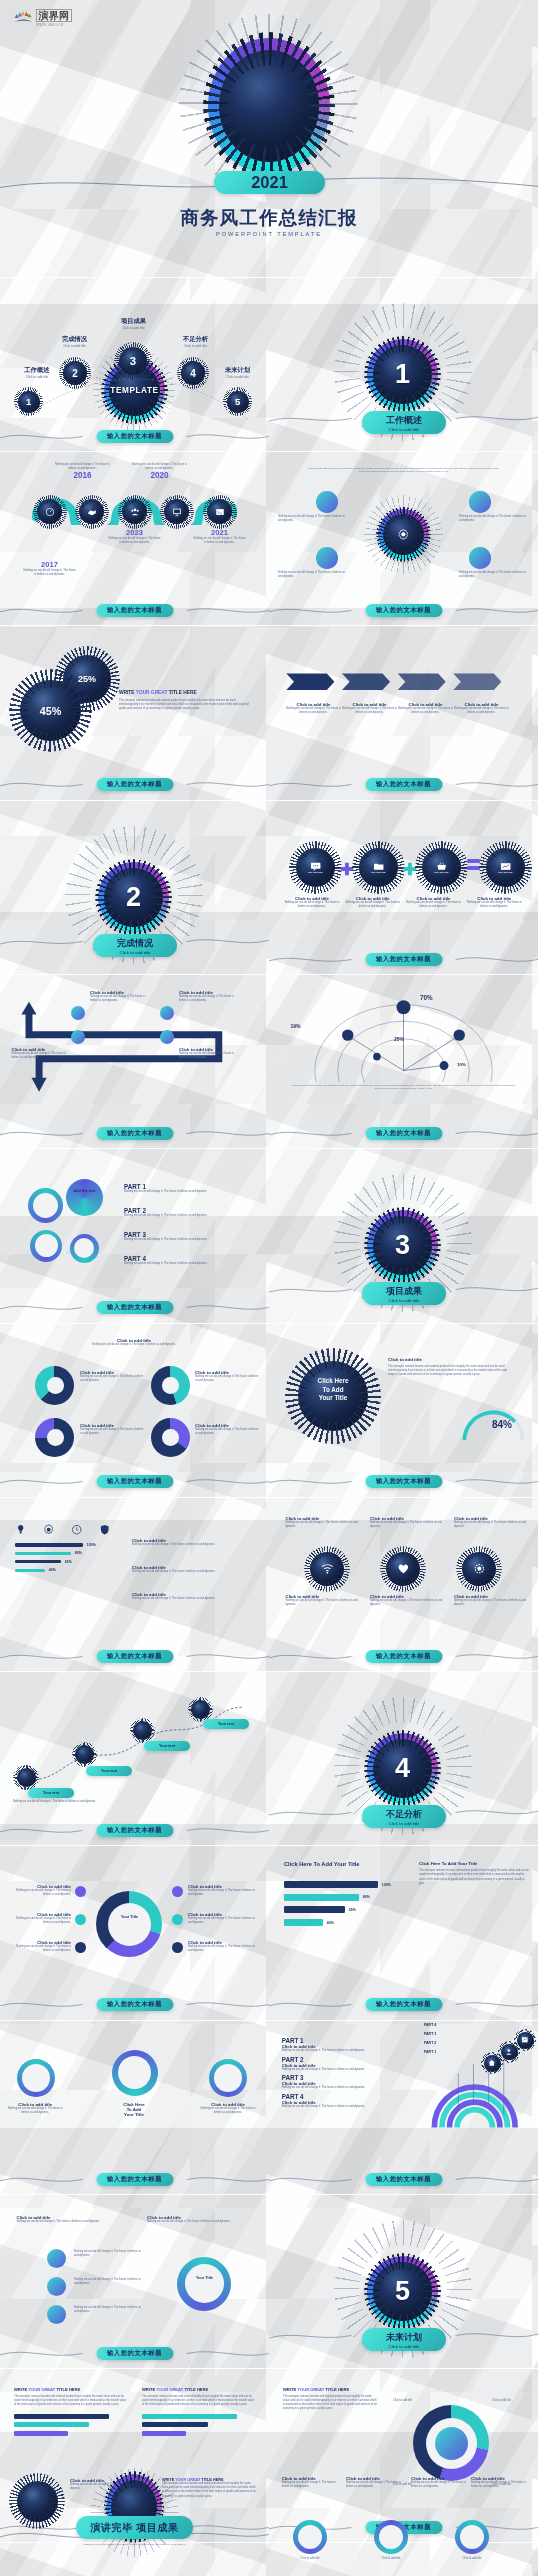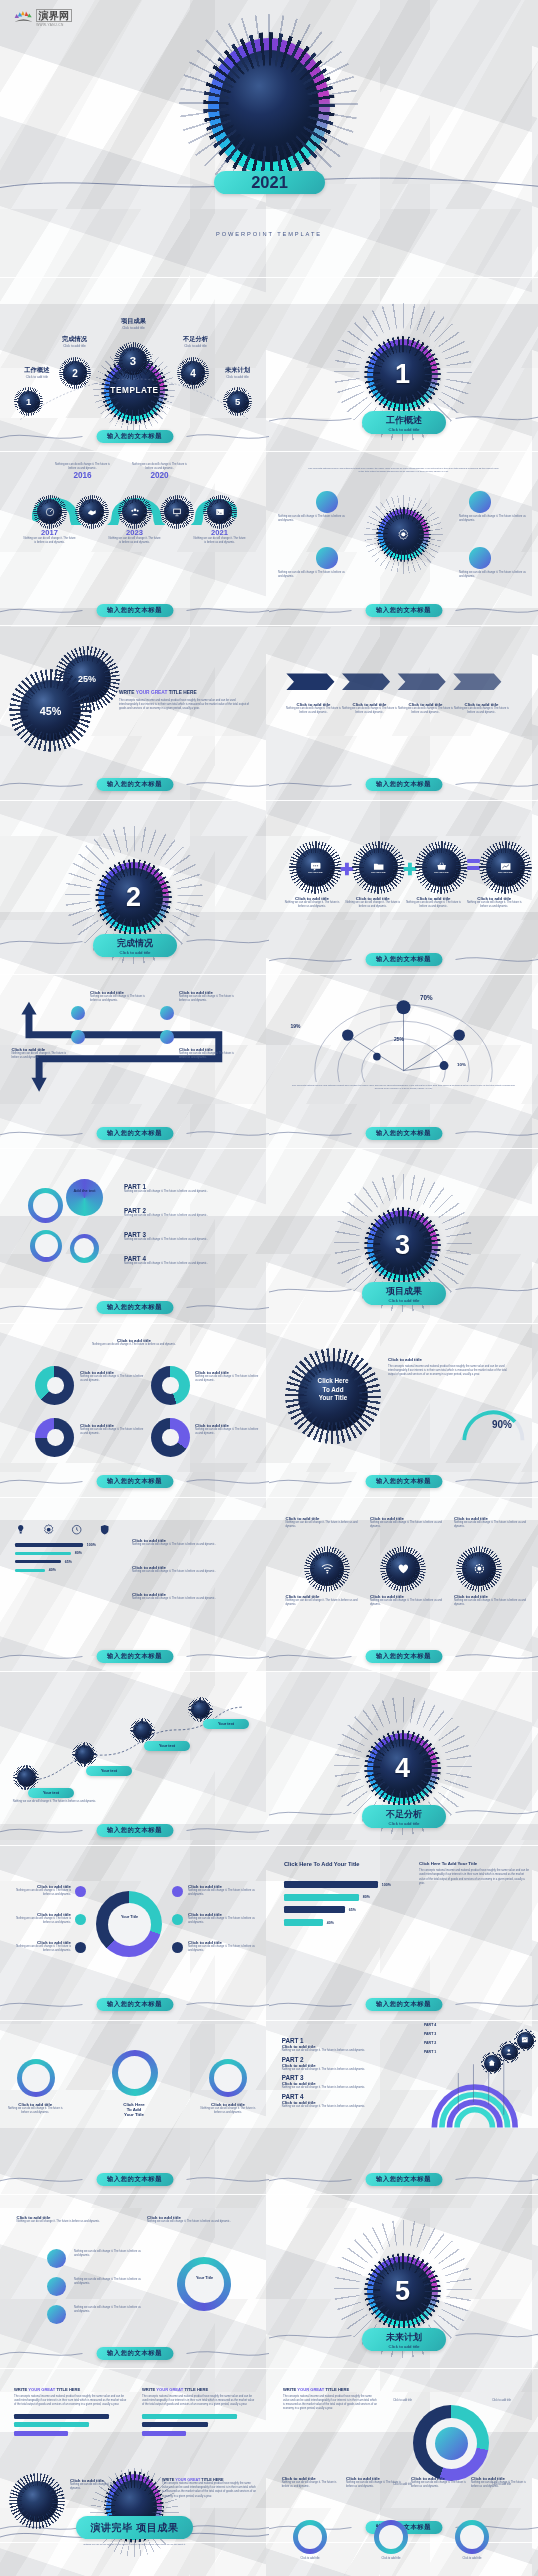--- a/index.html
+++ b/index.html
@@ -124,20 +124,21 @@
   <div class="gearnet" style="left:179px;top:14px;width:179px;height:179px;"></div>
   <div class="globe" style="left:208px;top:38px;width:122px;height:136px;border-radius:50%/50%;">
     <div class="core"></div>
   </div>
   <svg class="wave" style="top:170px;height:25px;" viewBox="0 0 849 40" preserveAspectRatio="none">
     <path d="M0 28 C 120 8, 250 36, 380 24 S 640 6, 849 26" fill="none" stroke="#4a5a86" stroke-width="1"></path>
   </svg>
   <div class="pill" style="left:214px;top:171px;width:111px;height:23.4px;position:absolute;">
     <span class="pill-main" style="font-size:16.5px;">2021</span>
   </div>
+  <div style="position:absolute;left:0;top:205px;width:538px;text-align:center;font-size:18.4px;font-weight:bold;color:#1e3264;letter-spacing:1.3px;">商务风工作总结汇报</div>
   <div style="position:absolute;left:0;top:231px;width:538px;text-align:center;font-size:5.7px;color:#47598a;letter-spacing:1.9px;">POWERPOINT TEMPLATE</div>
 </div>
 <div class="sep" style="top:277px;"></div>
 
 <div class="slide" style="left:0;top:279px;width:269px;height:172px;">
   <div class="gearnet" style="left:93px;top:70px;width:82px;height:82px;"></div>
   <div class="globe" style="left:104px;top:81px;width:61px;height:61px;">
     <div class="core"></div>
     <div class="num" style="font-size:8.2px;letter-spacing:0.6px;">TEMPLATE</div>
   </div>
@@ -270,21 +271,21 @@
   <div class="ball" style="left:207px;top:46px;width:25px;height:25px;">
     <span>
         <svg width="10" height="10" viewBox="0 0 24 24">
           <rect x="3" y="5" width="18" height="14" fill="#fff"></rect>
           <path d="M6 10 L9 12.5 L6 15 M11 15 L16 15" stroke="#1b2a52" stroke-width="1.4" fill="none"></path>
         </svg>
       </span>
   </div>
 
   <div style="position:absolute;left:23px;top:75px;width:53px;text-align:center;">
-    <div style="font-size:7.6px;font-weight:bold;color:#5a58d8;">2017</div>
+    <div style="font-size:7.6px;font-weight:bold;color:#5a58d8;margin-top:32px;">2017</div>
     <div class="tiny">Nothing we can do will change it. The future is before us and dynamic.</div>
   </div>
   <div style="position:absolute;left:108px;top:75px;width:53px;text-align:center;">
     <div style="font-size:7.6px;font-weight:bold;color:#5a58d8;">2023</div>
     <div class="tiny">Nothing we can do will change it. The future is before us and dynamic.</div>
   </div>
   <div style="position:absolute;left:193px;top:75px;width:53px;text-align:center;">
     <div style="font-size:7.6px;font-weight:bold;color:#5a58d8;">2021</div>
     <div class="tiny">Nothing we can do will change it. The future is before us and dynamic.</div>
   </div>
@@ -628,21 +629,21 @@
   <div class="ball" style="left:29px;top:37px;width:70px;height:70px;"></div>
   <div style="position:absolute;left:37px;top:53px;width:54px;text-align:center;color:#fff;font-weight:bold;font-size:6.3px;line-height:1.35;">
     <div>Click Here</div>
     <div>To Add</div>
     <div>Your Title</div>
   </div>
   <div style="position:absolute;left:119px;top:33px;width:127px;">
     <div class="cta-title">Click to add title</div>
     <div class="tiny" style="margin-top:2.5px;">The concepts national income and national product have roughly the same value and can be used interchangeably if our interest is in their sum total which is measured as the market value of the total output of goods and services of an economy in a given period, usually a year.</div>
   </div>
-  <div style="position:absolute;left:223px;top:95px;font-size:10px;font-weight:bold;color:#1e3264;">90%</div>
+  <div style="position:absolute;left:223px;top:95px;font-size:10px;font-weight:bold;color:#1e3264;">84%</div>
   <svg style="position:absolute;left:190px;top:82px;width:70px;height:38px;" viewBox="0 0 110 60">
     <path d="M8 54 A46 46 0 0 1 100 54" fill="none" stroke="#dfe3ec" stroke-width="6"></path>
     <path d="M8 54 A46 46 0 0 1 88 25" fill="none" stroke="#2ec9c4" stroke-width="6"></path>
   </svg>
   <svg class="wave" style="top:150px;" viewBox="0 0 424 24" preserveAspectRatio="none">
     <path d="M0 14 C 40 2, 80 22, 130 12 M294 12 C 340 2, 380 22, 424 12" fill="none" stroke="#4a5a86" stroke-width=".8"></path>
   </svg>
   <div class="pill footer-pill" style="top:151px;">
     <span class="pill-main">输入您的文本标题</span>
   </div>

